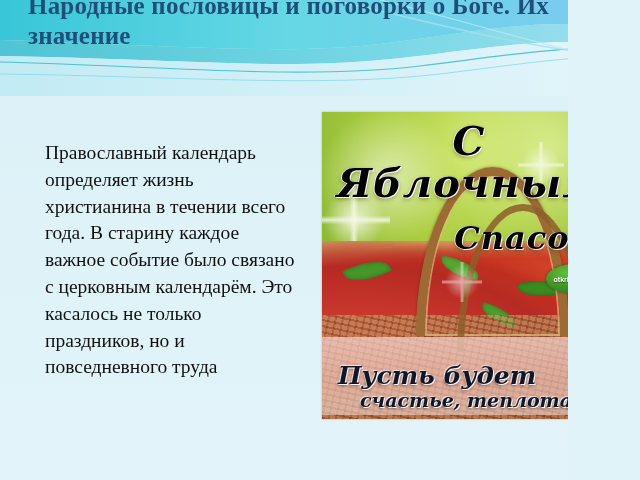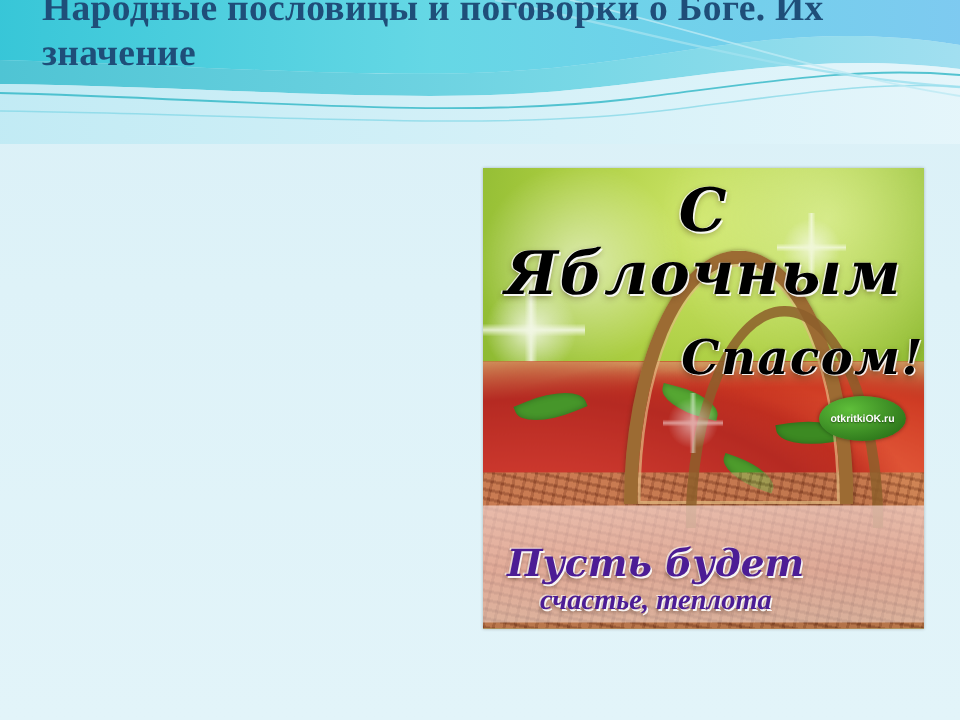--- a/index.html
+++ b/index.html
@@ -2,21 +2,21 @@
 <html><head>
 <meta charset="utf-8">
 <style>
   html,body{margin:0;padding:0;}
   body{
     width:640px;height:480px;overflow:hidden;
     background:#dff3f8;
     font-family:"Liberation Serif", serif;
   }
   .slide{
-    position:relative;width:640px;height:480px;overflow:hidden;
+    position:relative;width:568px;height:480px;overflow:hidden;
     background:linear-gradient(180deg,#d9f0f7 0%,#def2f8 40%,#e2f4f9 100%);
   }
 
   
   .header-band{
     position:absolute;left:0;top:0;width:640px;height:96px;overflow:hidden;
   }
   .header-band svg{display:block;}
 
   
@@ -138,30 +138,30 @@
   }
   .pc-greet .l1{display:block;font-size:40px;letter-spacing:1px;}
   .pc-greet .l2{display:block;font-size:32px;margin-top:18px;letter-spacing:1px;text-align:right;}
 
   
   .pc-wish{
     position:absolute;left:0;bottom:8px;width:100%;
     text-align:center;
     font-family:"DejaVu Serif", serif;
     font-style:italic;font-weight:bold;
-    color:#4c1d95;
+    color:#0f172a;
     line-height:1.12;
     text-shadow:
       1px 1px 0 rgba(255,255,255,.92),
       -1px -1px 0 rgba(255,255,255,.6),
       0 2px 3px rgba(40,20,5,.5);
     z-index:3;
   }
   .pc-wish .w1{display:block;font-size:25px;text-align:left;padding-left:16px;}
-  .pc-wish .w2{display:block;font-size:19px;text-align:left;padding-left:38px;font-family:Liberation Serif, serif;}
+  .pc-wish .w2{display:block;font-size:19px;text-align:left;padding-left:38px;}
   .pc-wish .w3{display:block;font-size:20px;text-align:left;padding-left:6px;}
 
   
   .watermark{
     position:absolute;right:12px;top:152px;
     width:58px;height:30px;border-radius:50%;
     background:radial-gradient(ellipse at 35% 30%, #5fbf3a 0%, #2f7a1c 75%, #1f5c12 100%);
     box-shadow:0 0 3px rgba(0,0,0,.45);
     display:flex;align-items:center;justify-content:center;
     z-index:5;
@@ -202,20 +202,21 @@
       <path d="M0,56 C150,58 280,70 380,60 C470,52 540,34 640,46 L640,96 L0,96 Z" fill="url(#g3)" opacity="0.9"></path>
       <path d="M0,62 C160,66 300,80 420,66 C510,55 570,44 640,50" fill="none" stroke="#2fb6c6" stroke-width="1.2" opacity="0.8"></path>
       <path d="M0,74 C170,76 320,88 440,74 C530,63 580,54 640,58" fill="none" stroke="#7fd5e6" stroke-width="1" opacity="0.7"></path>
       <path d="M330,0 C420,18 520,50 640,58" fill="none" stroke="#9fe0ee" stroke-width="1.6" opacity="0.85"></path>
       <path d="M380,0 C470,22 560,52 640,64" fill="none" stroke="#bdeaf4" stroke-width="1.2" opacity="0.8"></path>
     </svg>
   </div>
 
   <div class="title">Народные пословицы и поговорки о Боге. Их значение</div>
 
+  <div class="body-text"> Православный календарь определяет жизнь христианина в течении всего года. В старину каждое важное событие было связано с церковным календарём. Это касалось не только праздников, но и повседневного труда</div>
 
   <div class="postcard">
     <div class="pc-inner">
       <div class="pc-sky"></div>
       <div class="sparkle sp1"></div>
       <div class="sparkle sp2"></div>
       <div class="pc-apples"></div>
       <div class="leaf lf1"></div>
       <div class="leaf lf2"></div>
       <div class="leaf lf3"></div>

